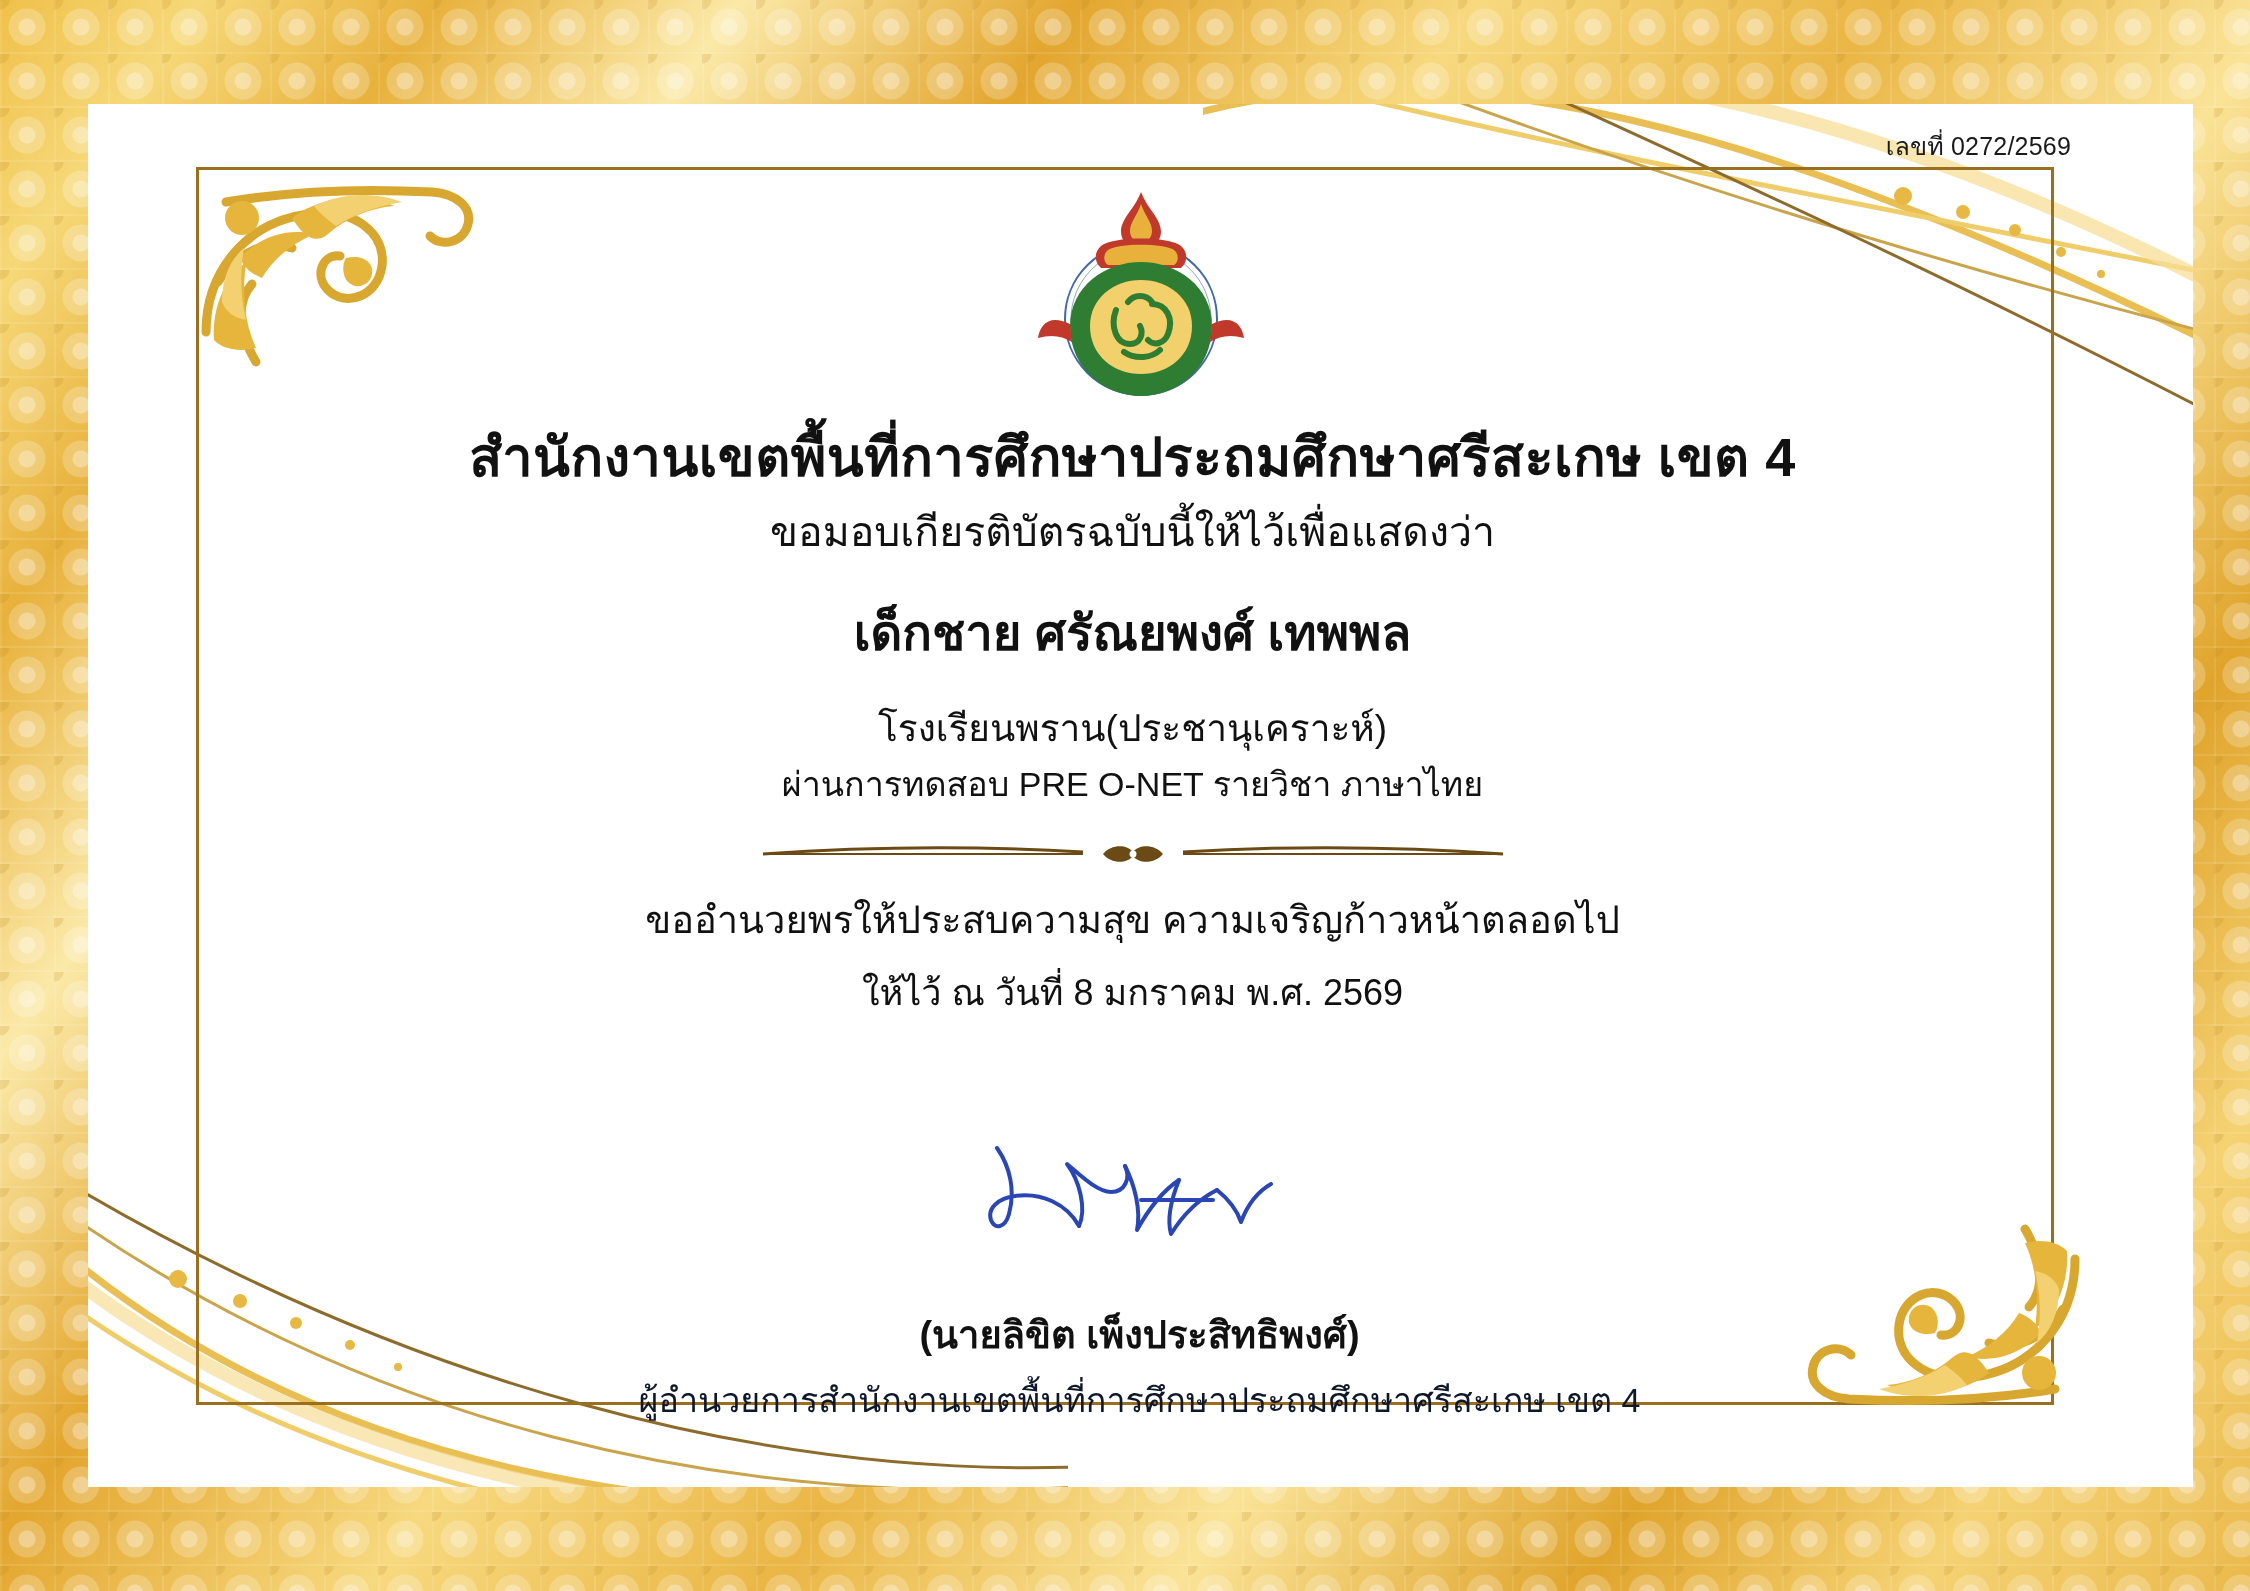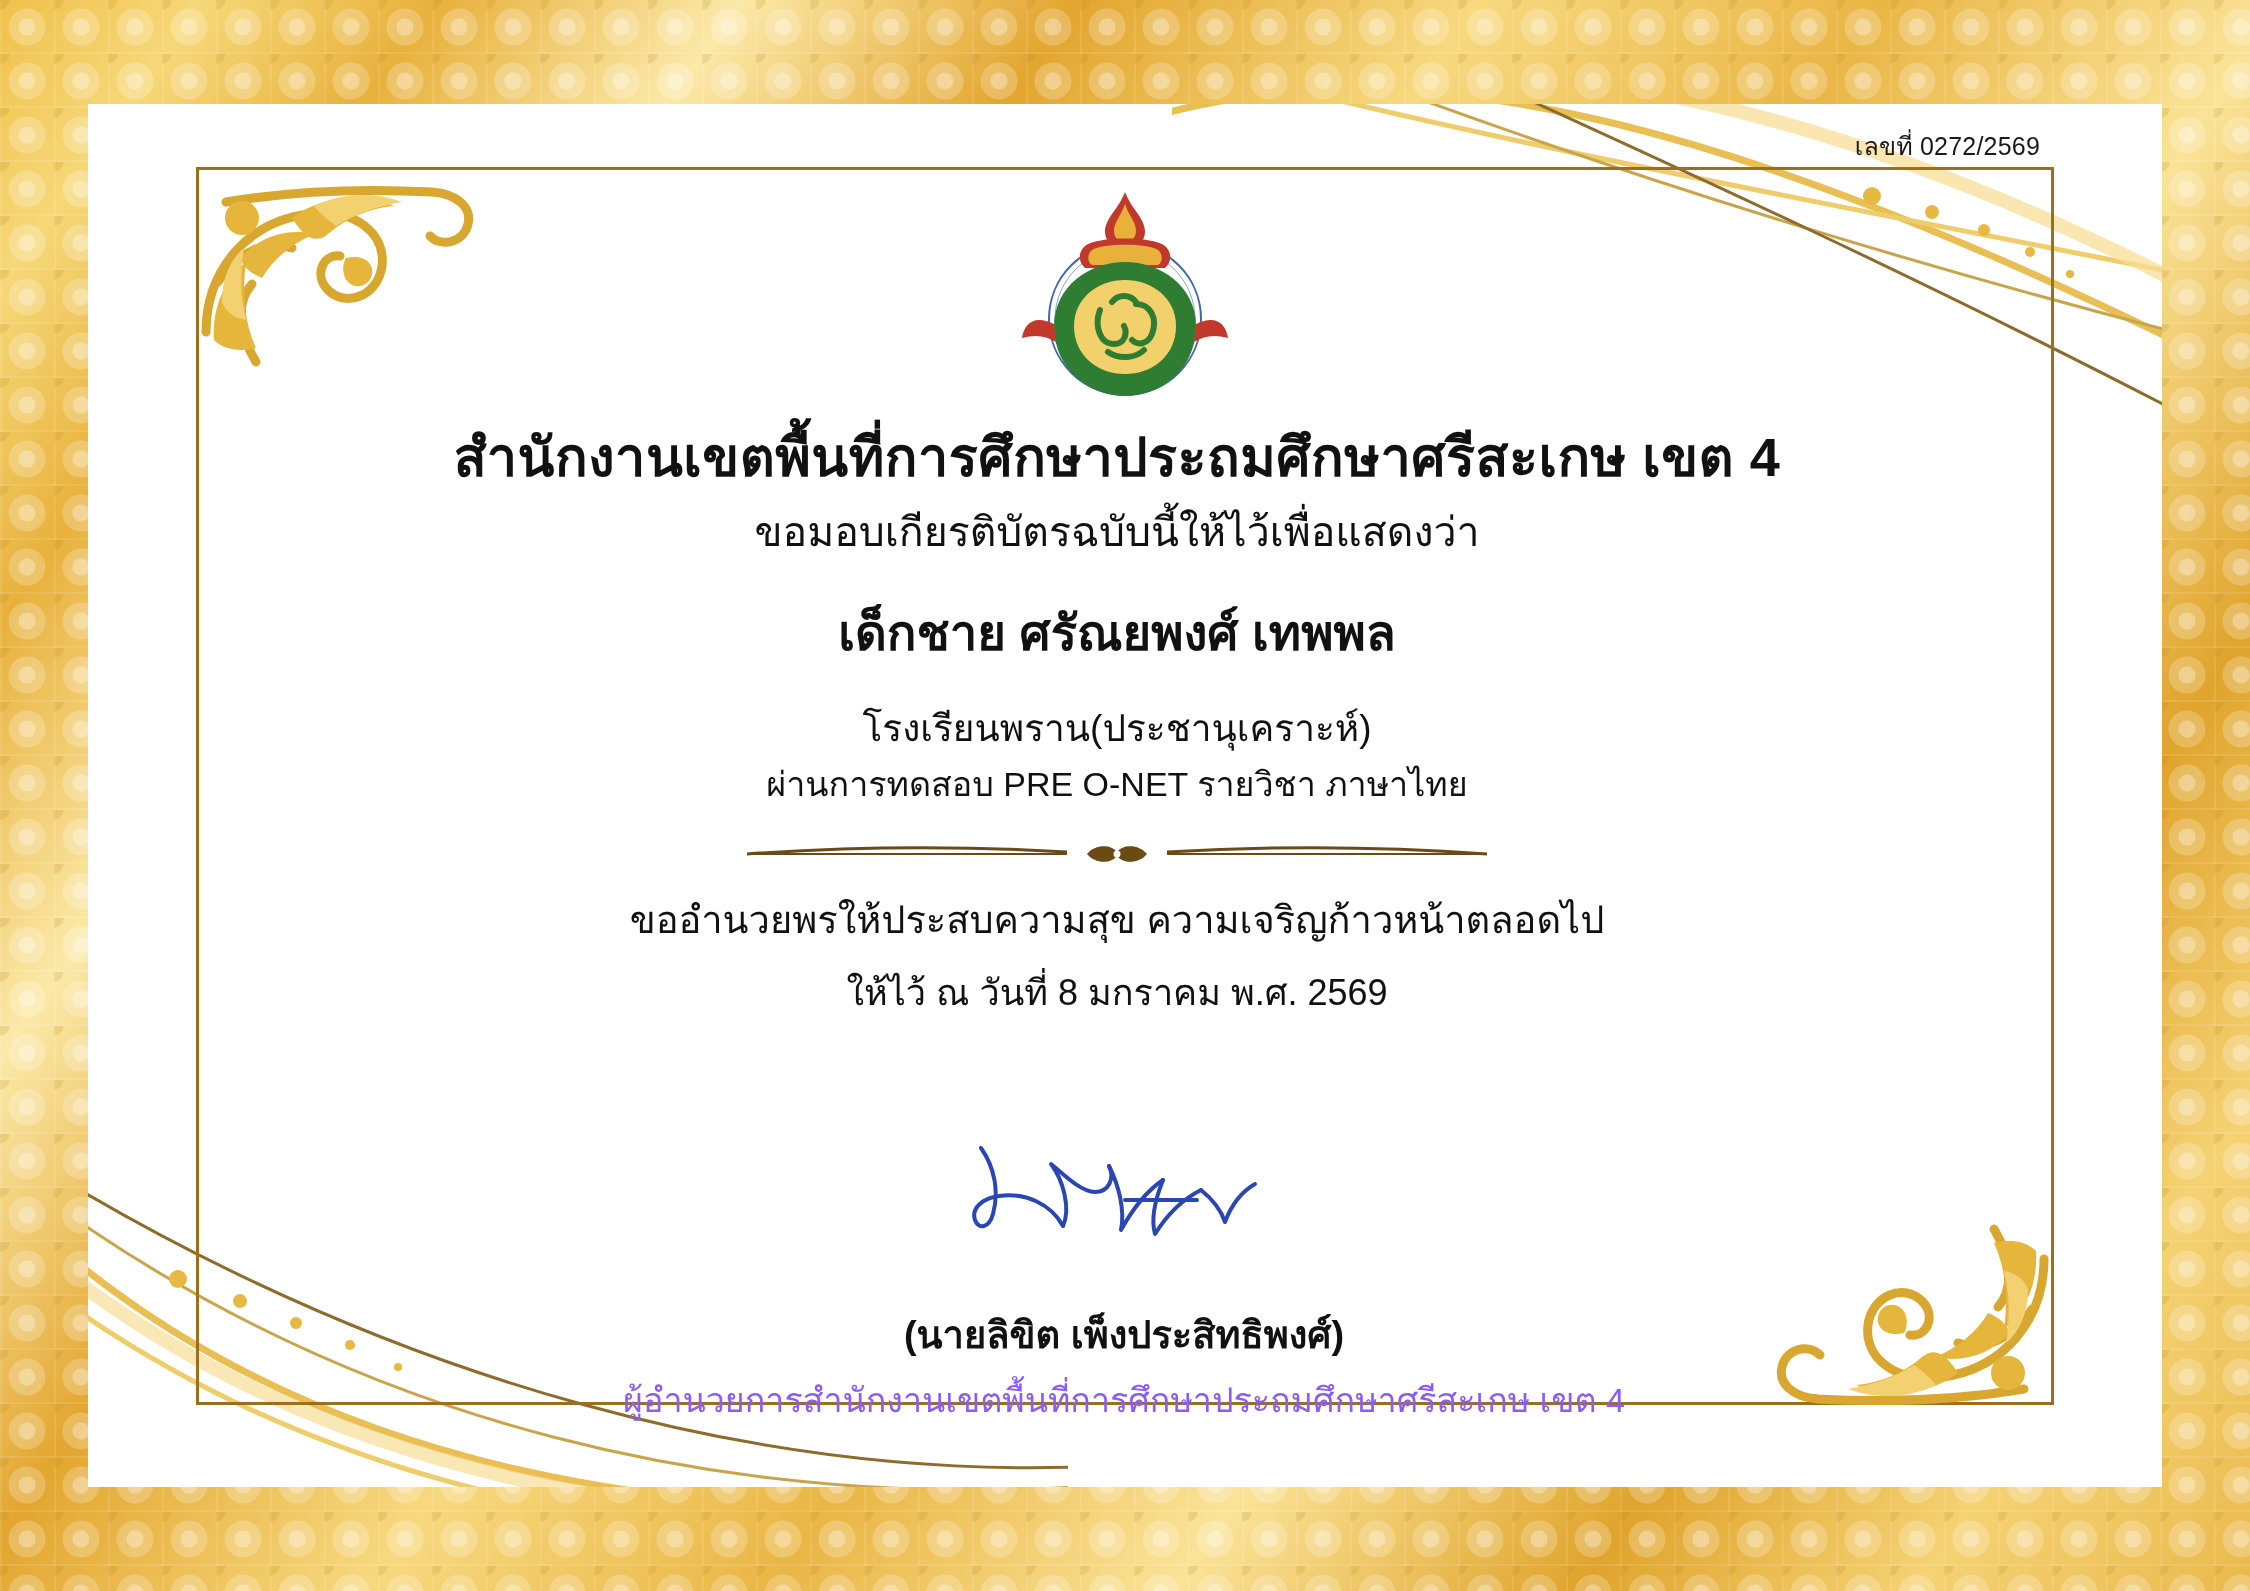--- a/index.html
+++ b/index.html
@@ -44,20 +44,21 @@
 
   
   .page {
     position: absolute;
     left: 88px;
     top: 104px;
     width: 2074px;
     height: 1383px;
     background: #ffffff;
     overflow: hidden;
+    padding-left: 31px;
   }
 
   
   .inner-rule {
     position: absolute;
     left: 108px;
     top: 63px;
     width: 1858px;
     height: 1238px;
     border: 3px solid #9a7020;
@@ -170,21 +171,21 @@
     margin-top: 30px;
     font-family: "Liberation Sans", "DejaVu Sans", sans-serif;
     font-size: 38px;
     font-weight: bold;
     color: #111;
   }
   .signer-title {
     margin-top: 8px;
     font-family: "Liberation Sans", "DejaVu Sans", sans-serif;
     font-size: 34px;
-    color: #8b5cf6;
+    color: #0f172a;
   }
 </style>
 </head>
 <body>
 
 <div class="certificate">
 
   <div class="page">
 
     <svg class="swoosh tr" viewBox="0 0 1000 420" preserveAspectRatio="none">

